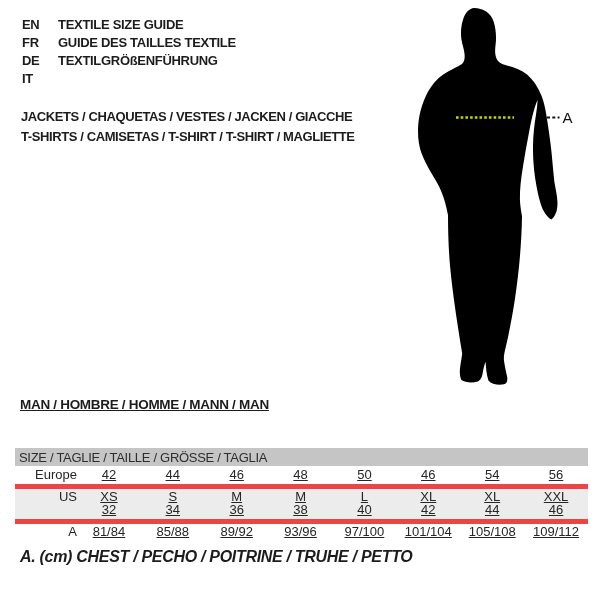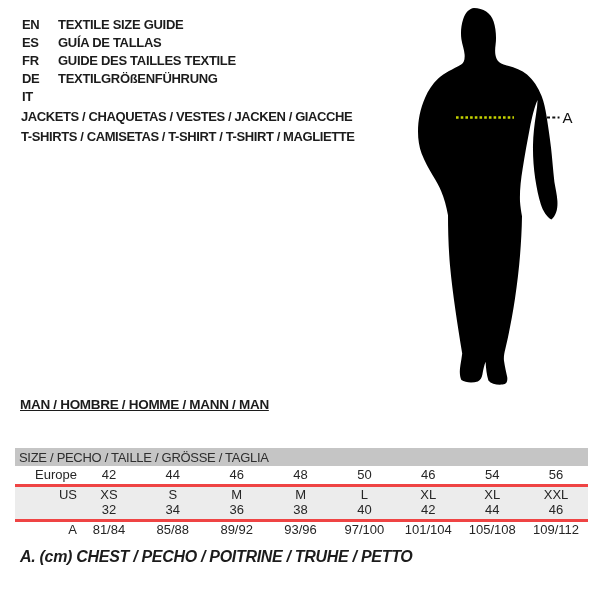--- a/index.html
+++ b/index.html
@@ -21,38 +21,34 @@
   
   .section-title{position:absolute;left:20px;top:397px;font-weight:700;font-size:13.5px;
     letter-spacing:-0.3px;white-space:nowrap;text-decoration:underline;}
   
   .size-table{position:absolute;left:15px;top:448px;width:573px;font-size:13px;}
   .t-header{height:18px;background:#c5c5c5;display:flex;align-items:center;
     padding-left:4px;color:#2e2e2e;letter-spacing:-0.3px;box-sizing:border-box;}
   .t-row{display:grid;grid-template-columns:62px repeat(8,1fr);height:17.5px;
     align-items:center;box-sizing:border-box;}
   .t-row .lbl{padding-left:5px;text-align:right;color:#262626;}
-  .t-row .val{text-align:center;color:#262626;}
+  .t-row .val{text-align:center;color:#262626;text-decoration:underline;}
   .r-band{background:#ececec;}
-  .r-sep{border-top:3px solid #ef4444;}
+  .r-sep{border-top:5px solid #ef4444;}
   
   .footnote{position:absolute;left:20px;top:548px;font-weight:700;font-size:16px;
     letter-spacing:-0.3px;white-space:nowrap;font-style:italic;}
 </style>
 </head>
 <body>
 
 <div class="lang-list">
   <div class="lang-row">
     <span class="lang-code">EN</span>
     <span class="lang-title">TEXTILE SIZE GUIDE</span>
-  </div>
-  <div class="lang-row">
-    <span class="lang-code">ES</span>
-    <span class="lang-title">GUÍA DE TALLAS</span>
   </div>
   <div class="lang-row">
     <span class="lang-code">FR</span>
     <span class="lang-title">GUIDE DES TAILLES TEXTILE</span>
   </div>
   <div class="lang-row">
     <span class="lang-code">DE</span>
     <span class="lang-title">TEXTILGRÖßENFÜHRUNG</span>
   </div>
   <div class="lang-row">
@@ -115,21 +111,21 @@
          C 465.6 12.2 469.4 8.6 474 8 Z" fill="#000000"></path>
     <line x1="456" y1="117.5" x2="514" y2="117.5" stroke-width="2.6" stroke-dasharray="2.6 2.1" stroke="#c6d400"></line>
     <line x1="547" y1="117.5" x2="559.5" y2="117.5" stroke-width="2" stroke-dasharray="3 2.3" stroke="#111111"></line>
     <text x="562.5" y="123" font-size="15" fill="#111111" font-family="Liberation Sans, sans-serif">A</text>
   </svg>
 </div>
 
 <div class="section-title">MAN / HOMBRE / HOMME / MANN / MAN</div>
 
 <div class="size-table">
-  <div class="t-header">SIZE / PECHO / TAILLE / GRÖSSE / TAGLIA</div>
+  <div class="t-header">SIZE / TAGLIE / TAILLE / GRÖSSE / TAGLIA</div>
 
   <div class="t-row">
     <span class="lbl">Europe</span>
     <span class="val">42</span>
     <span class="val">44</span>
     <span class="val">46</span>
     <span class="val">48</span>
     <span class="val">50</span>
     <span class="val">46</span>
     <span class="val">54</span>

